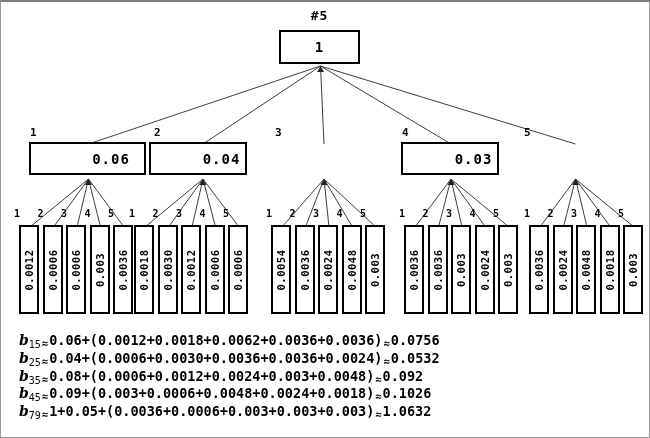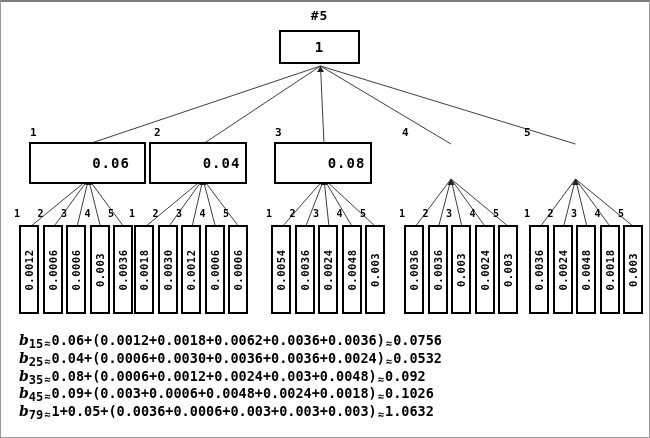--- a/index.html
+++ b/index.html
@@ -13,21 +13,21 @@
   .root-tag{
     position:absolute;left:278px;top:6px;width:81px;text-align:center;
     font-size:13px;font-weight:bold;letter-spacing:1px;
   }
   .node{
     position:absolute;box-sizing:border-box;border:2px solid #000;background:#fff;
     display:flex;align-items:center;justify-content:center;
     font-size:14px;font-weight:bold;letter-spacing:1px;
   }
   #root-box{left:278px;top:28px;width:81px;height:34px;}
-  .lvl2{top:140px;height:42px;padding-left:47px;}
+  .lvl2{top:140px;height:33px;padding-left:47px;}
   .node-index{position:absolute;top:124px;font-size:11px;font-weight:bold;}
   .leaf-labels{
     position:absolute;top:206px;display:flex;width:118px;
     font-size:10px;font-weight:bold;
   }
   .leaf-labels span{width:23.5px;text-align:left;display:inline-block;}
   .leaf-group{position:absolute;top:223px;height:89px;display:flex;gap:3.5px;}
   .leaf{
     position:relative;width:20px;height:89px;box-sizing:border-box;
     border:2px solid #000;background:#fff;
@@ -36,21 +36,21 @@
     position:absolute;left:50%;top:50%;
     transform:translate(-50%,-50%) rotate(-90deg);
     font-size:10.5px;font-weight:bold;white-space:nowrap;letter-spacing:0.5px;
   }
   .formulas{position:absolute;left:18px;top:330px;}
   .formula{height:17.8px;line-height:17.8px;font-size:13.5px;font-weight:bold;white-space:nowrap;}
   .fvar{
     font-family:"DejaVu Serif","Liberation Serif",serif;
     font-style:italic;font-weight:bold;font-size:14px;
   }
-  .fsub{font-size:12px;font-weight:bold;vertical-align:-3px;}
+  .fsub{font-size:10px;font-weight:normal;vertical-align:-3px;}
   .approx{font-size:10.5px;vertical-align:-2px;padding:0 1px;}
 </style>
 </head>
 <body>
 
 <div id="canvas">
   <svg id="connectors" viewBox="0 0 650 438">
       <line x1="319.5" y1="64" x2="87.5" y2="142" stroke="#3f3f3f" stroke-width="1"></line>
       <line x1="87.5" y1="177" x2="29" y2="225" stroke="#3f3f3f" stroke-width="1"></line>
       <line x1="87.5" y1="177" x2="52.5" y2="225" stroke="#3f3f3f" stroke-width="1"></line>
@@ -99,22 +99,22 @@
   <div class="node-index" style="left:274px">3</div>
   <div class="node-index" style="left:401px">4</div>
   <div class="node-index" style="left:523px">5</div>
 
   <div class="node lvl2" id="node-0" style="left:28px;width:117px">
       <span>0.06</span>
     </div>
   <div class="node lvl2" id="node-1" style="left:148px;width:98px">
       <span>0.04</span>
     </div>
-  <div class="node lvl2" id="node-2" style="left:273px;width:98px">
-      <span>0.08</span>
+  <div class="node lvl2" id="node-3" style="left:400px;width:98px">
+      <span>0.03</span>
     </div>
 
   <div class="leaf-labels" style="left:13px">
     <span>1</span>
     <span>2</span>
     <span>3</span>
     <span>4</span>
     <span>5</span>
   </div>
   <div class="leaf-labels" style="left:128px">

